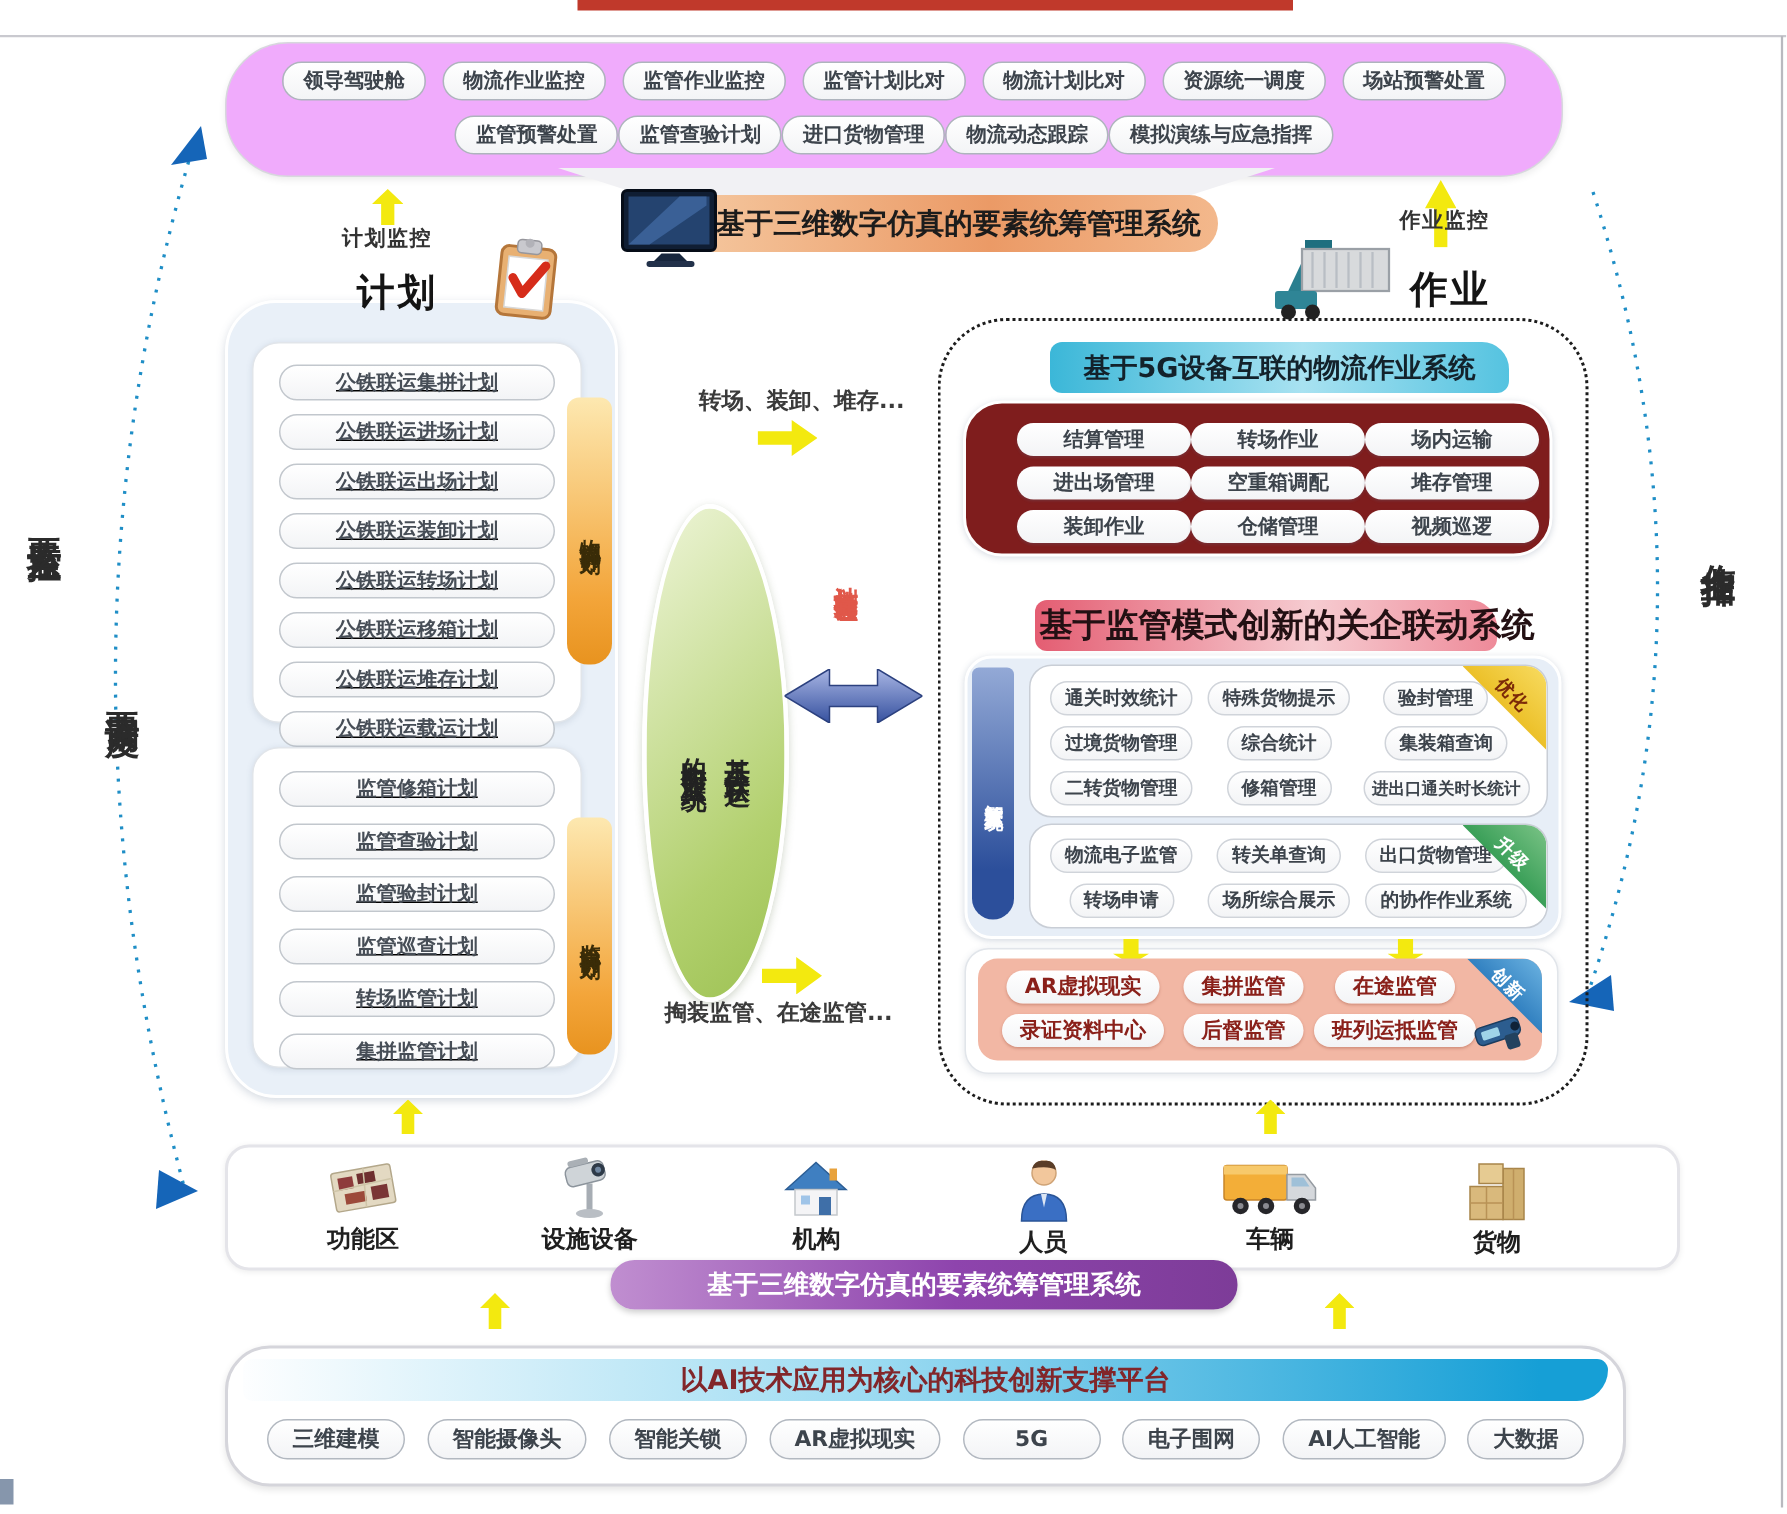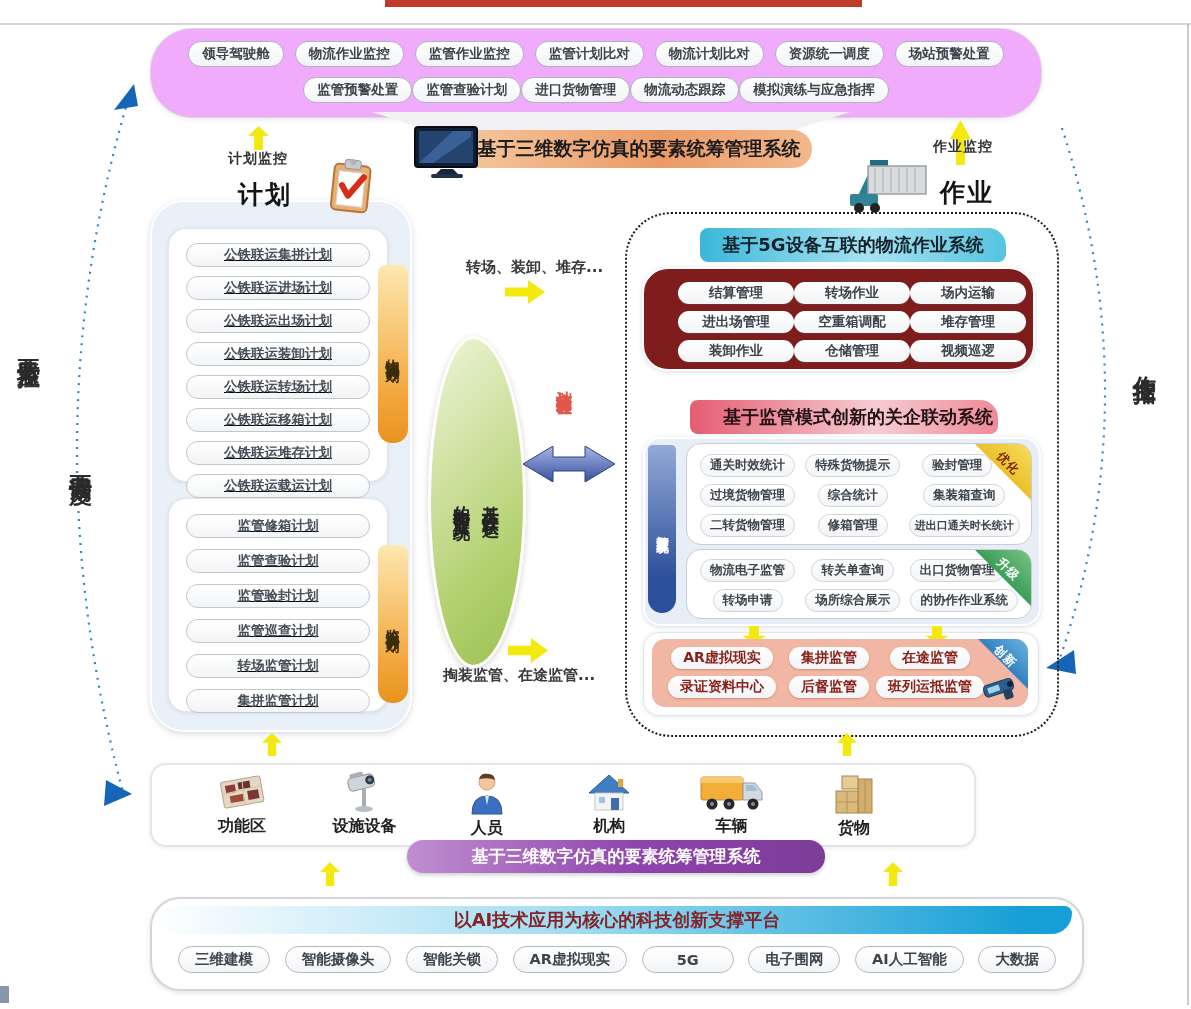--- a/index.html
+++ b/index.html
@@ -193,21 +193,21 @@
       <span class="pill pill-op" style="justify-self:center;">空重箱调配</span>
       <span class="pill pill-op" style="justify-self:center;">堆存管理</span>
       <span class="pill pill-op" style="justify-self:center;">装卸作业</span>
       <span class="pill pill-op" style="justify-self:center;">仓储管理</span>
       <span class="pill pill-op" style="justify-self:center;">视频巡逻</span>
     </div>
   </div>
 
   <div class="abs" style="left:690px;top:400px;width:308px;height:34px;z-index:2;border-radius:8px 18px 8px 8px;
               background:linear-gradient(90deg,#e45d72,#f6ccd1 60%,#ee8a99);display:flex;align-items:center;justify-content:center;">
-    <span class="banner-text" style="font-size:18px;color:#231013;margin-left:28px;">基于监管模式创新的关企联动系统</span>
+    <span class="banner-text" style="font-size:22px;color:#231013;margin-left:28px;">基于监管模式创新的关企联动系统</span>
   </div>
 
   <div class="abs" style="left:643px;top:437px;width:394px;height:185px;z-index:2;background:#e7eef7;border:2px solid #fff;border-radius:18px;box-shadow:0 1px 4px rgba(90,110,140,.25);"></div>
   <div class="abs vt" style="left:648px;top:445px;width:28px;height:168px;z-index:3;background:linear-gradient(180deg,#93a9d6,#2c4f9b 80%);
               border-radius:5px 5px 15px 15px;display:flex;align-items:center;justify-content:center;font-size:12.5px;font-weight:bold;color:#fff;letter-spacing:1px;">智慧监管系统</div>
 
   <div class="abs" style="left:686px;top:443px;width:344px;height:100px;z-index:3;background:#fff;border:1.5px solid #c9ced6;border-radius:15px;overflow:hidden;">
     <div class="corner c-opt">
         <span>优化</span>
       </div>
@@ -260,21 +260,21 @@
         <rect x="10" y="11" width="12" height="6" rx="1" fill="#9fd4e8"></rect>
         <rect x="24" y="18" width="9" height="10" rx="2" fill="#23425f"></rect>
         <circle cx="33" cy="14" r="3" fill="#0f2238"></circle>
       </g>
     </svg>
   </div>
 
   <div class="abs ar ar-up" style="left:262px;top:733px;width:20px;height:23px;z-index:2;"></div>
   <div class="abs ar ar-up" style="left:837px;top:733px;width:20px;height:23px;z-index:2;"></div>
 
-  <div class="abs" style="left:150px;top:763px;width:826px;height:84px;z-index:1;background:#fff;border:2px solid #e4e4e9;border-radius:16px;box-shadow:0 1px 4px rgba(0,0,0,.08);
+  <div class="abs" style="left:150px;top:763px;width:970px;height:84px;z-index:1;background:#fff;border:2px solid #e4e4e9;border-radius:16px;box-shadow:0 1px 4px rgba(0,0,0,.08);
               display:flex;justify-content:space-between;padding:6px 70px 0 40px;box-sizing:border-box;">
     <div style="display:flex;flex-direction:column;align-items:center;width:100px;">
       <svg width="50" height="42" viewBox="0 0 50 42">
         <g transform="rotate(-10 25 20)">
             <rect x="5" y="8" width="40" height="26" rx="2" fill="#e3d9c2" stroke="#b3a78a"></rect>
         <rect x="9" y="12" width="10" height="8" fill="#8e3b3b"></rect>
             <rect x="22" y="11" width="12" height="7" fill="#6e2f2f"></rect>
         <rect x="12" y="23" width="14" height="7" fill="#9c4a3a"></rect>
             <rect x="30" y="21" width="11" height="9" fill="#7a3535"></rect>
         <line x1="5" y1="20" x2="45" y2="18" stroke="#cfc5a8"></line>
@@ -290,37 +290,37 @@
         <g transform="rotate(-14 18 11)">
             <rect x="5" y="5" width="26" height="13" rx="4" fill="#cfd4d8" stroke="#8c949c"></rect>
         <circle cx="27" cy="11" r="4.5" fill="#2e3a48"></circle>
             <circle cx="27" cy="11" r="2" fill="#6f86a0"></circle>
         <rect x="8" y="1" width="14" height="4" rx="2" fill="#aab0b6"></rect>
           </g>
       </svg>
       <span style="font-size:16px;font-weight:bold;color:#1f1f1f;margin-top:3px;">设施设备</span>
     </div>
     <div style="display:flex;flex-direction:column;align-items:center;width:100px;">
-      <svg width="38" height="44" viewBox="0 0 38 44">
-        <circle cx="19" cy="11" r="8" fill="#f2c79c" stroke="#cfa376"></circle>
-        <path d="M11 8 Q13 2 19 3 Q26 2 27 9 Q22 6 11 8 Z" fill="#5a3d28"></path>
-        <path d="M4 43 Q4 25 19 25 Q34 25 34 43 Z" fill="#3a6fc4" stroke="#2a5496"></path>
-        <polygon points="17,25 21,25 19,34" fill="#dce6f4"></polygon>
-      </svg>
-      <span style="font-size:16px;font-weight:bold;color:#1f1f1f;margin-top:3px;">人员</span>
-    </div>
-    <div style="display:flex;flex-direction:column;align-items:center;width:100px;">
       <svg width="48" height="42" viewBox="0 0 48 42">
         <polygon points="4,22 24,4 44,22" fill="#3f7fc1" stroke="#2c5e95"></polygon>
         <rect x="33" y="8" width="5" height="8" fill="#e8a23c"></rect>
         <rect x="10" y="22" width="28" height="17" fill="#f4f4f6" stroke="#c4c8cc"></rect>
         <rect x="14" y="26" width="6" height="6" fill="#9fc4e8"></rect>
           <rect x="26" y="27" width="8" height="12" fill="#3f6fa8"></rect>
       </svg>
       <span style="font-size:16px;font-weight:bold;color:#1f1f1f;margin-top:3px;">机构</span>
+    </div>
+    <div style="display:flex;flex-direction:column;align-items:center;width:100px;">
+      <svg width="38" height="44" viewBox="0 0 38 44">
+        <circle cx="19" cy="11" r="8" fill="#f2c79c" stroke="#cfa376"></circle>
+        <path d="M11 8 Q13 2 19 3 Q26 2 27 9 Q22 6 11 8 Z" fill="#5a3d28"></path>
+        <path d="M4 43 Q4 25 19 25 Q34 25 34 43 Z" fill="#3a6fc4" stroke="#2a5496"></path>
+        <polygon points="17,25 21,25 19,34" fill="#dce6f4"></polygon>
+      </svg>
+      <span style="font-size:16px;font-weight:bold;color:#1f1f1f;margin-top:3px;">人员</span>
     </div>
     <div style="display:flex;flex-direction:column;align-items:center;width:100px;">
       <svg width="66" height="42" viewBox="0 0 66 42">
         <rect x="2" y="6" width="42" height="23" rx="2" fill="#f3ae38" stroke="#c78428"></rect>
         <polygon points="2,6 44,6 44,12 2,12" fill="#f7c96b"></polygon>
         <path d="M44 12 h12 l7 9 v8 h-19 z" fill="#d5d8dc" stroke="#969ca2"></path>
         <path d="M47 14 h8 l4 6 h-12 z" fill="#9fc0d8"></path>
         <circle cx="13" cy="33" r="5.5" fill="#26262a"></circle>
           <circle cx="30" cy="33" r="5.5" fill="#26262a"></circle>
           <circle cx="54" cy="33" r="5.5" fill="#26262a"></circle>

